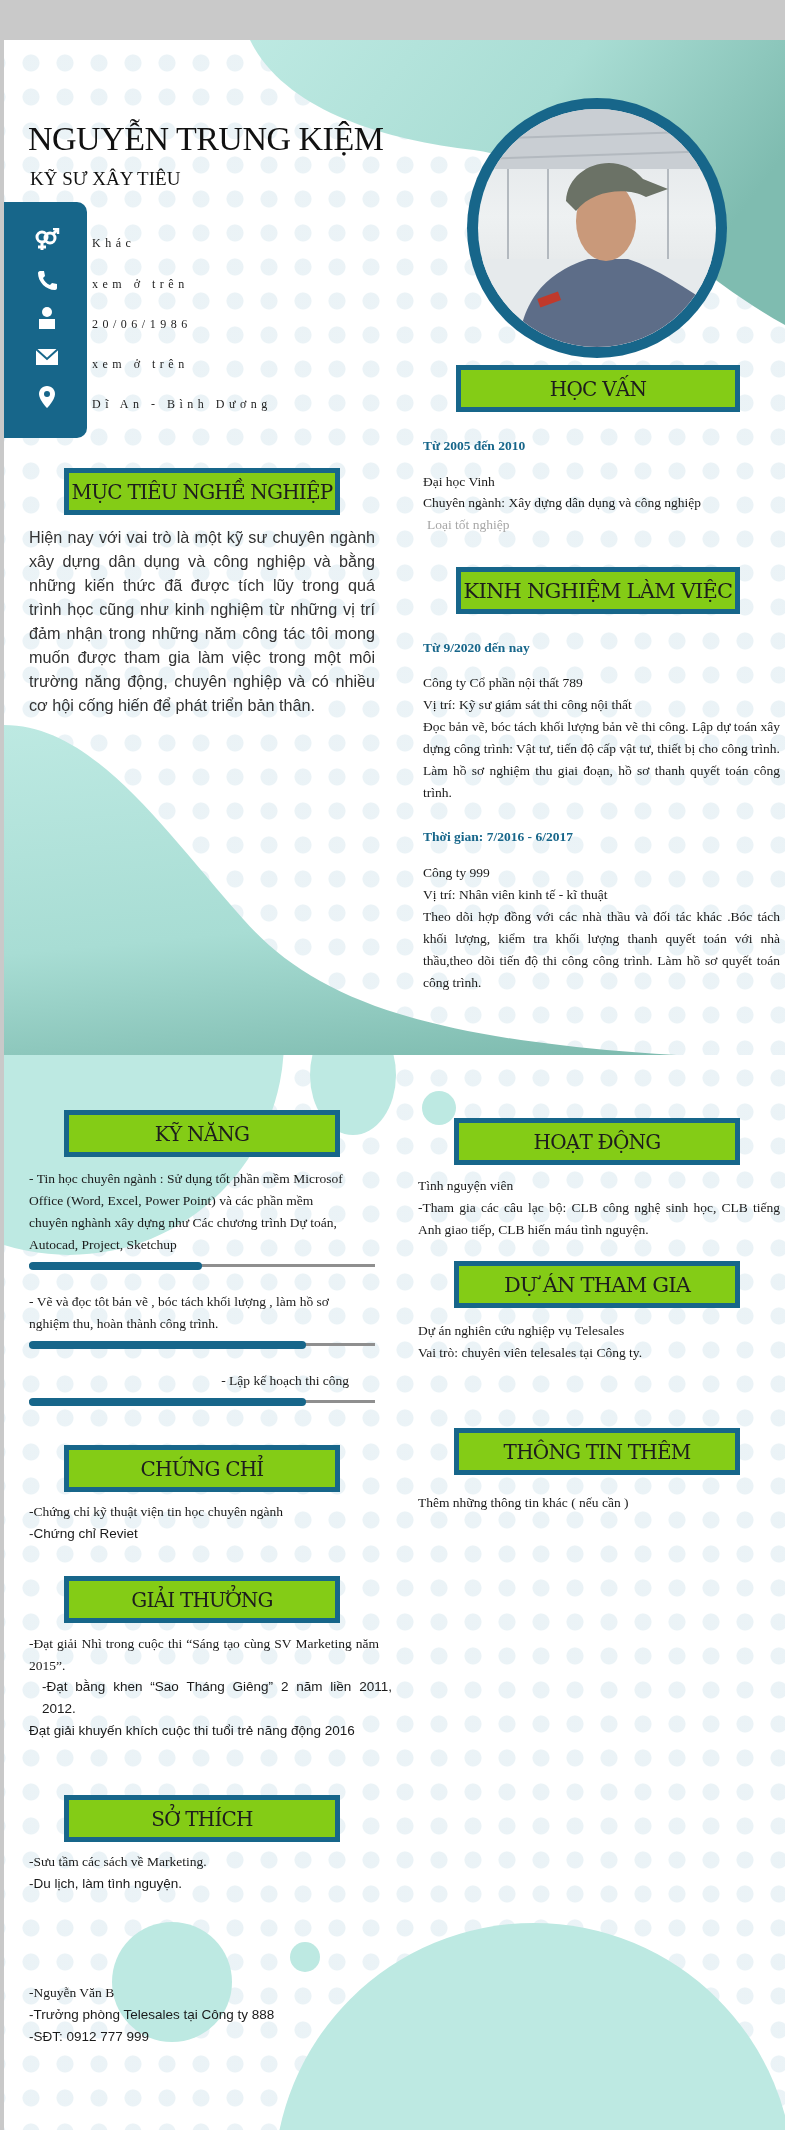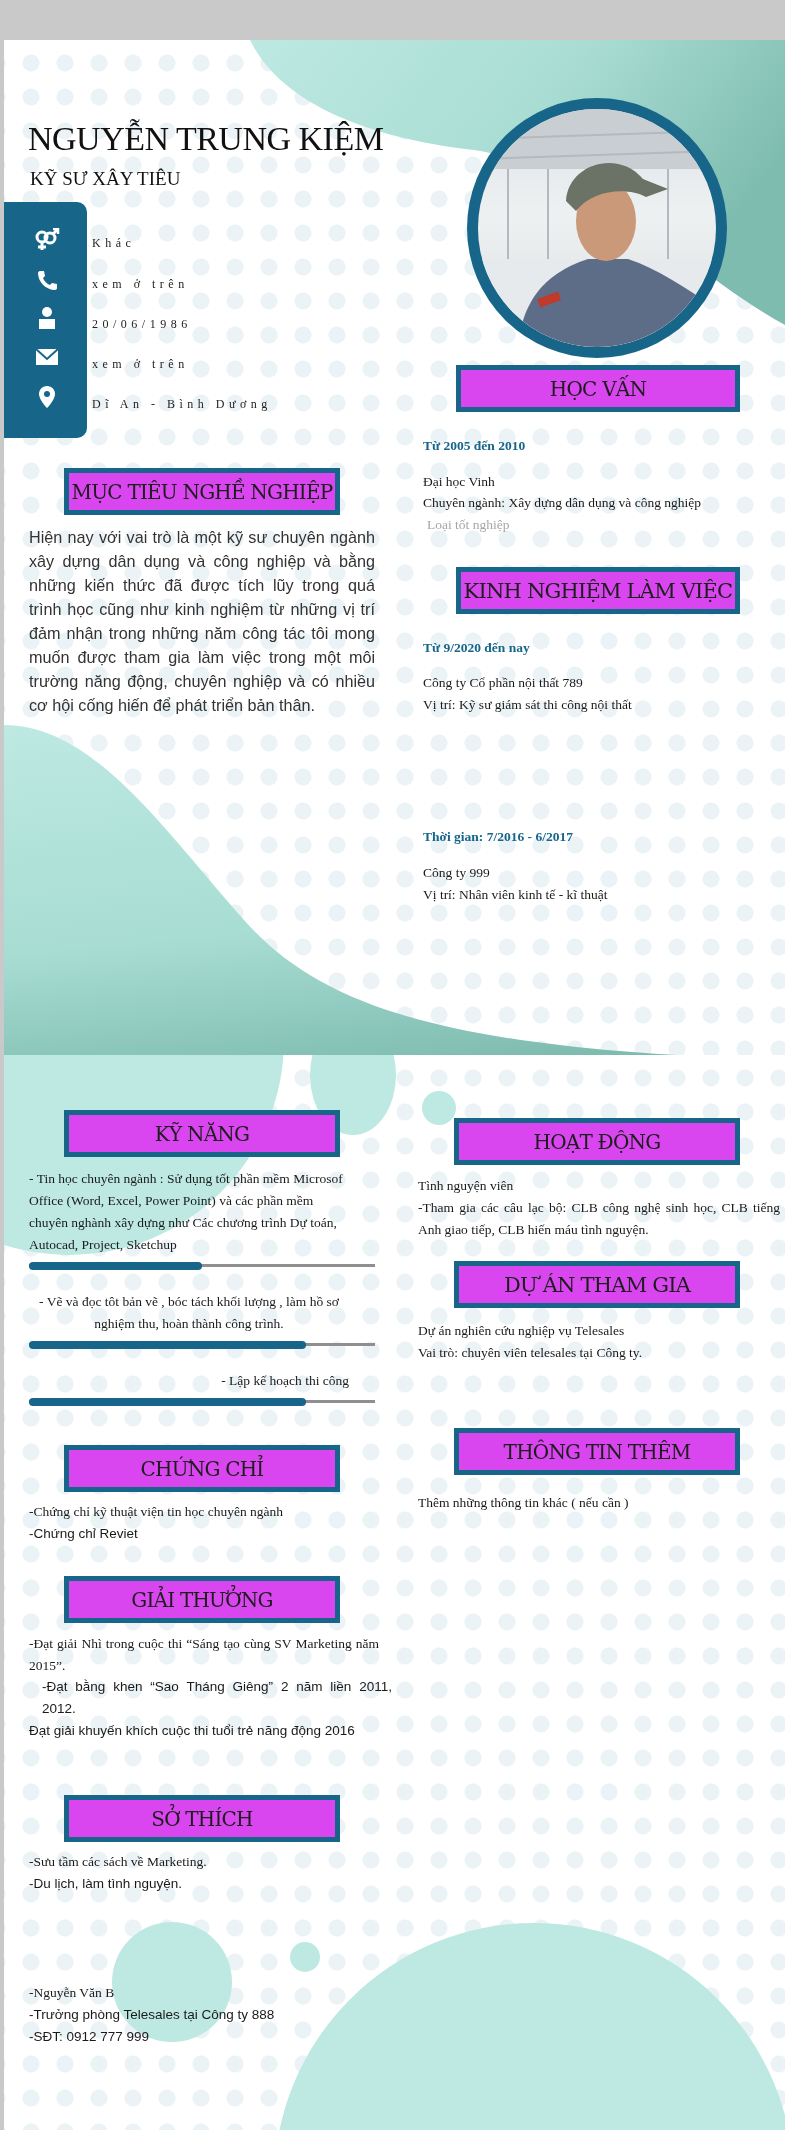--- a/index.html
+++ b/index.html
@@ -15,21 +15,21 @@
     background-position: 10px 6px;
   }
   .abs { position: absolute; }
   .mint { background: #bde9e2; }
   .name { left: 24px; top: 80px; font-size: 34px; letter-spacing: -0.5px; color: #111; white-space: nowrap; }
   .subtitle { left: 26px; top: 128px; font-size: 19px; color: #111; white-space: nowrap; }
   .sidebar { left: 0; top: 162px; width: 83px; height: 236px; background: #17668a; border-radius: 0 10px 10px 0; }
   .side-icon { position: absolute; left: 30px; width: 26px; height: 24px; display: flex; align-items: center; justify-content: center; }
   .info-text { position: absolute; left: 88px; font-size: 12px; letter-spacing: 4.5px; color: #222; white-space: nowrap; }
   .sec-box {
-    position: absolute; border: 5px solid #17668a; background: #d946ef;
+    position: absolute; border: 5px solid #17668a; background: #84cc16;
     display: flex; align-items: center; justify-content: center;
     font-family: "DejaVu Serif", serif; font-size: 20px; color: #1d1d1d; font-weight: normal; letter-spacing: -0.8px;
     white-space: nowrap;
   }
   .para { position: absolute; font-size: 13.5px; line-height: 22px; color: #1a1a1a; text-align: justify; }
   .date { position: absolute; font-size: 13.5px; color: #17668a; font-weight: bold; }
   .bold { font-weight: normal; }
   .objective { left: 25px; top: 485px; width: 346px; font-family: "Liberation Sans", sans-serif; font-size: 16.2px; line-height: 24px; color: #333; text-align: justify; }
   .photo-ring { left: 463px; top: 58px; width: 260px; height: 260px; border-radius: 50%; background: #17668a; }
   .photo { position: absolute; left: 11px; top: 11px; width: 238px; height: 238px; border-radius: 50%; overflow: hidden;
@@ -137,43 +137,45 @@
   <div class="sec-box" style="left:452px;top:325px;width:284px;height:47px">HỌC VẤN</div>
   <div class="date" style="left:419px;top:398px">Từ 2005 đến 2010</div>
   <div class="para bold" style="left:419px;top:431px">Đại học Vinh</div>
   <div class="para" style="left:419px;top:452px">Chuyên ngành: Xây dựng dân dụng và công nghiệp</div>
   <div class="para" style="left:423px;top:474px;color:#a7a7a7">Loại tốt nghiệp</div>
 
   <div class="sec-box" style="left:452px;top:527px;width:284px;height:47px;font-size:21px">KINH NGHIỆM LÀM VIỆC</div>
   <div class="date" style="left:419px;top:600px">Từ 9/2020 đến nay</div>
   <div class="para bold" style="left:419px;top:632px">Công ty Cổ phần nội thất 789</div>
   <div class="para" style="left:419px;top:654px">Vị trí: Kỹ sư giám sát thi công nội thất</div>
+  <div class="para" style="left:419px;top:676px;width:357px">Đọc bản vẽ, bóc tách khối lượng bản vẽ thi công. Lập dự toán xây dựng công trình: Vật tư, tiến độ cấp vật tư, thiết bị cho công trình. Làm hồ sơ nghiệm thu giai đoạn, hồ sơ thanh quyết toán công trình.</div>
 
   <div class="date" style="left:419px;top:789px">Thời gian: 7/2016 - 6/2017</div>
   <div class="para bold" style="left:419px;top:822px">Công ty 999</div>
   <div class="para" style="left:419px;top:844px">Vị trí: Nhân viên kinh tế - kĩ thuật</div>
+  <div class="para" style="left:419px;top:866px;width:357px">Theo dõi hợp đồng với các nhà thầu và đối tác khác .Bóc tách khối lượng, kiểm tra khối lượng thanh quyết toán với nhà thầu,theo dõi tiến độ thi công công trình. Làm hồ sơ quyết toán công trình.</div>
 </div>
 
 <div class="page" id="page2">
   <div class="dots"></div>
 
   <div class="abs mint" style="left:-150px;top:-230px;width:430px;height:430px;border-radius:50%"></div>
   <div class="abs mint" style="left:306px;top:-40px;width:86px;height:120px;border-radius:50%"></div>
   <div class="abs mint" style="left:418px;top:36px;width:34px;height:34px;border-radius:50%"></div>
   <div class="abs mint" style="left:108px;top:867px;width:120px;height:120px;border-radius:50%"></div>
   <div class="abs mint" style="left:286px;top:887px;width:30px;height:30px;border-radius:50%"></div>
   <div class="abs mint" style="left:270px;top:868px;width:520px;height:520px;border-radius:50%"></div>
 
   <div class="sec-box" style="left:60px;top:55px;width:276px;height:47px">KỸ NĂNG</div>
   <div class="para" style="left:25px;top:113px;width:320px;text-align:left">- Tin học chuyên ngành : Sử dụng tốt phần mềm Microsof Office (Word, Excel, Power Point) và các phần mềm chuyên nghành xây dựng như Các chương trình Dự toán, Autocad, Project, Sketchup</div>
   <div class="bar" style="top:207px">
     <div class="bar-track"></div>
       <div class="bar-fill" style="width:50%"></div>
   </div>
-  <div class="para" style="left:25px;top:236px;width:320px;text-align:center">- Vẽ và đọc tôt bản vẽ , bóc tách khối lượng , làm hồ sơ nghiệm thu, hoàn thành công trình.</div>
+  <div class="para" style="left:25px;top:236px;width:320px;text-align:left">- Vẽ và đọc tôt bản vẽ , bóc tách khối lượng , làm hồ sơ nghiệm thu, hoàn thành công trình.</div>
   <div class="bar" style="top:286px">
     <div class="bar-track"></div>
       <div class="bar-fill" style="width:80%"></div>
   </div>
   <div class="para" style="left:25px;top:315px;width:320px;text-align:right">- Lập kế hoạch thi công</div>
   <div class="bar" style="top:343px">
     <div class="bar-track"></div>
       <div class="bar-fill" style="width:80%"></div>
   </div>
 

